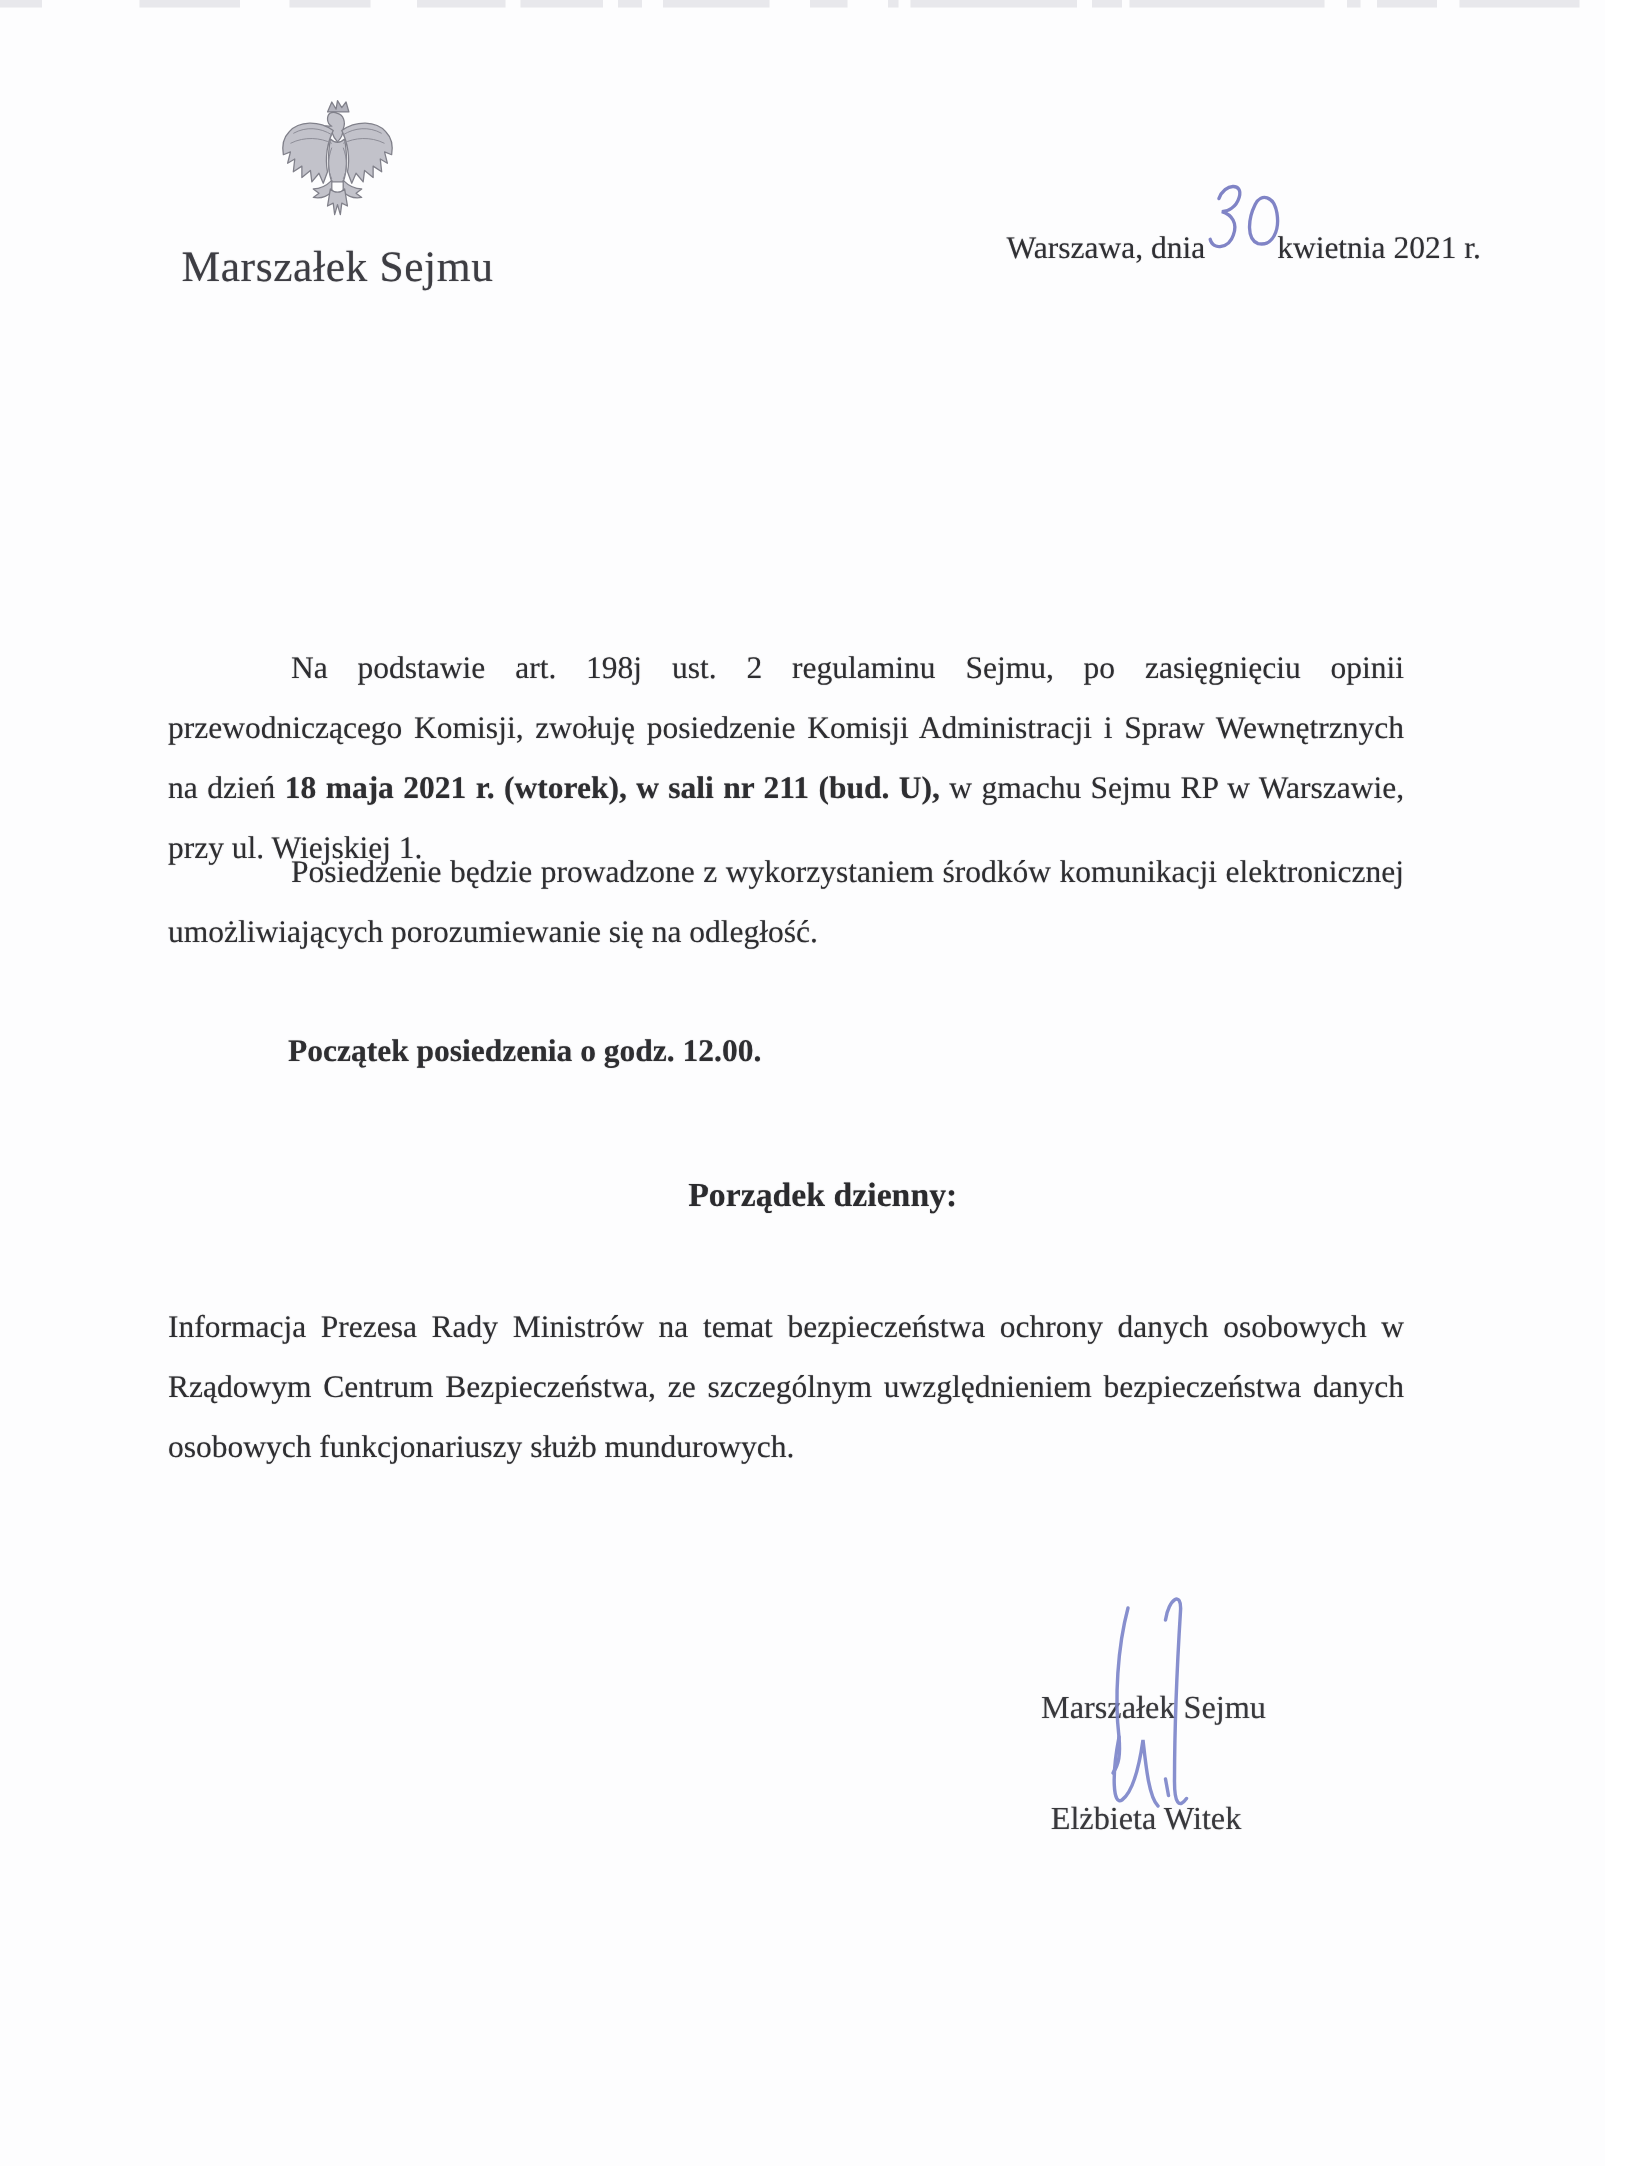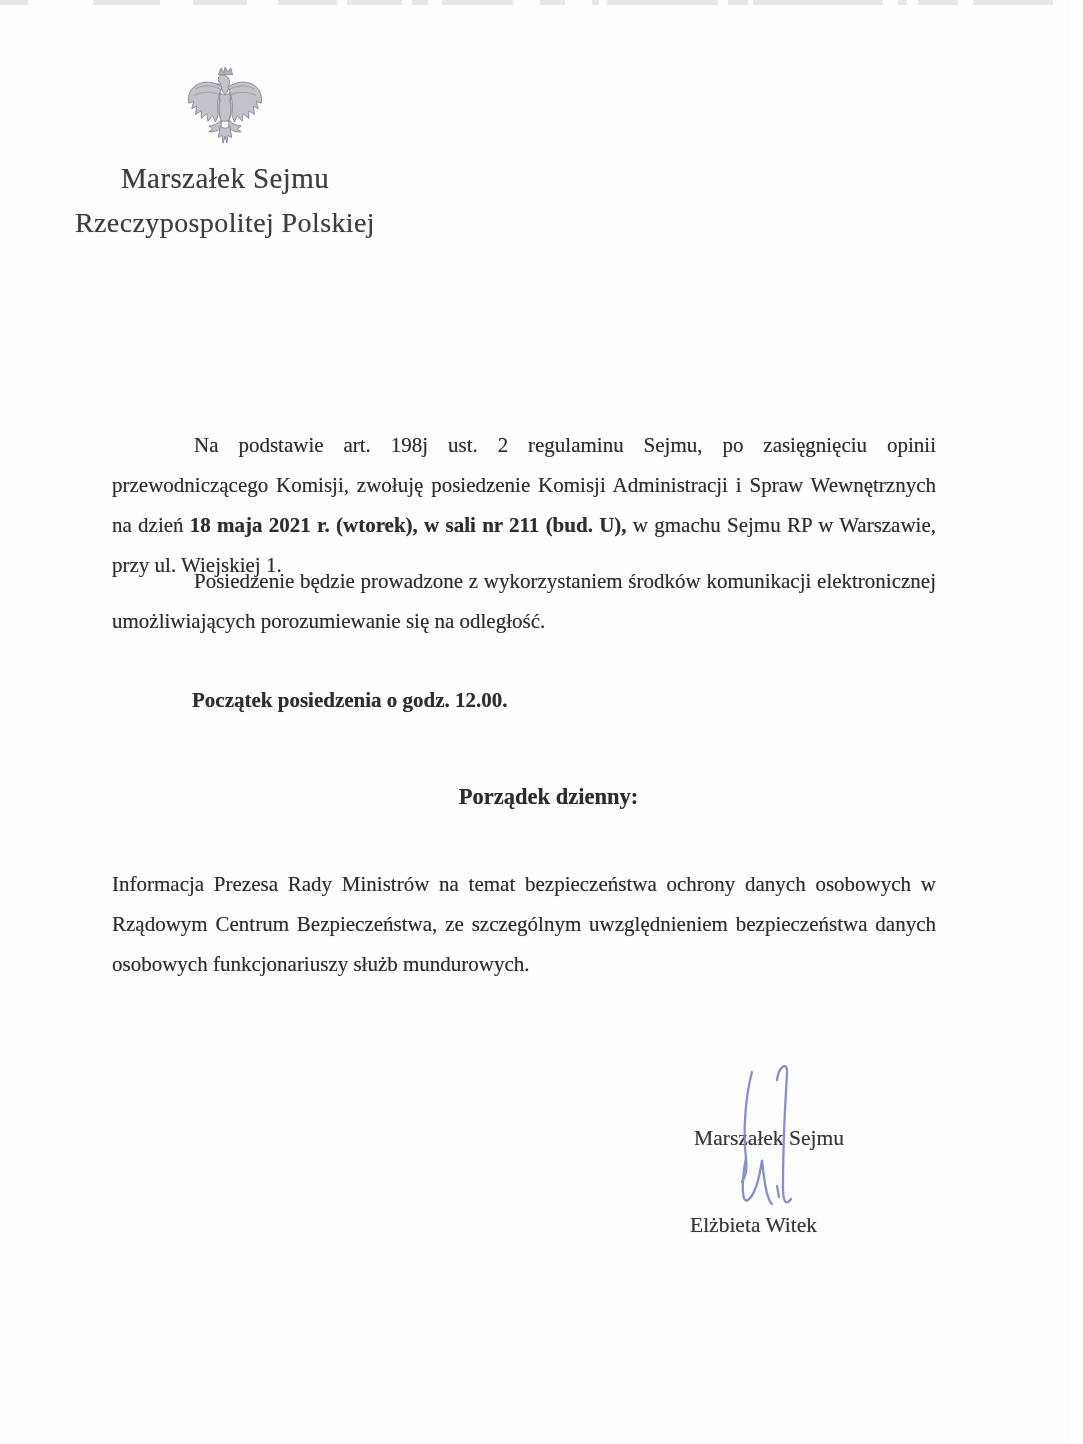--- a/index.html
+++ b/index.html
@@ -83,24 +83,23 @@
   .sig-role {
     position: absolute;
     left: 689px; top: 1126px; width: 160px;
     text-align: center;
     font-size: 21.5px;
     color: #38383c;
   }
   .sig-name {
     position: absolute;
     left: 690px; top: 1200px; width: 148px;
-    text-align: left;
+    text-align: center;
     font-size: 21.5px;
     color: #38383c;
-    margin-top: 13px;
   }
   .sig-scribble {
     position: absolute;
     left: 731px; top: 1058px;
     opacity: 0.9;
   }
 </style>
 </head>
 <body>
 
@@ -139,23 +138,32 @@
       <g fill="none" stroke="#8d8d97" stroke-width="0.7">
         <path d="M9,24 C18,19 28,20 36,25"></path>
         <path d="M7,31 C17,26 28,27 36,31"></path>
         <path d="M44,25 C52,20 62,19 71,24"></path>
         <path d="M44,31 C52,27 63,26 73,31"></path>
         <path d="M36,34 C33,42 33,50 36,56"></path>
         <path d="M44,34 C47,42 47,50 44,56"></path>
       </g>
     </svg>
     <div class="lh-line1">Marszałek Sejmu</div>
-    <div class="lh-line2">Rzeczypospolitej Polskiej</div>
   </header>
 
+  <div class="date-line">
+    <span>Warszawa, dnia</span>
+    <svg class="handwritten-day" width="60" height="54" viewBox="0 0 62 54" role="img" aria-label="30">
+      <g fill="none" stroke="#8084c6" stroke-width="2.3" stroke-linecap="round">
+        <path d="M13,14 C17,3 30,3 27,13 C25,20 19,23 15,23 C22,25 26,31 23,39 C20,48 9,50 7,42"></path>
+        <path d="M38,18 C33,28 32,42 40,45 C50,47 55,36 53,24 C51,12 42,10 38,18"></path>
+      </g>
+    </svg>
+    <span>kwietnia 2021 r.</span>
+  </div>
 
   <main>
     <p class="para indent p-convocation"><span>Na podstawie art. 198j ust. 2 regulaminu Sejmu, po zasięgnięciu opinii przewodniczącego Komisji, zwołuję posiedzenie Komisji Administracji i Spraw Wewnętrznych na dzień </span><b>18 maja 2021 r. (wtorek), w sali nr 211 (bud. U),</b><span> w gmachu Sejmu RP w Warszawie, przy ul. Wiejskiej 1.</span></p>
 
     <p class="para indent p-remote">Posiedzenie będzie prowadzone z wykorzystaniem środków komunikacji elektronicznej umożliwiających porozumiewanie się na odległość.</p>
 
     <p class="start-time">Początek posiedzenia o godz. 12.00.</p>
 
     <h2 class="agenda-heading">Porządek dzienny:</h2>
 

